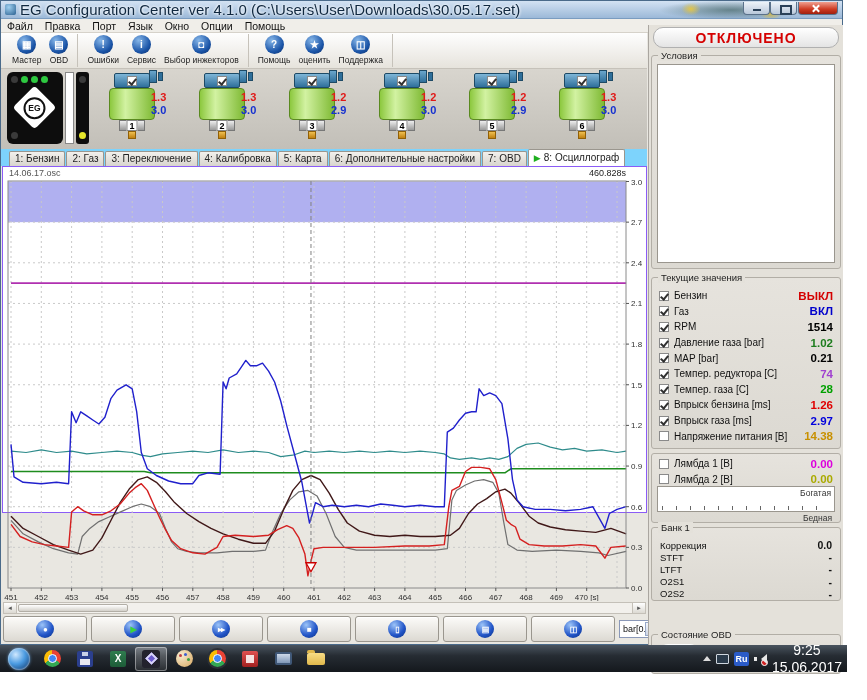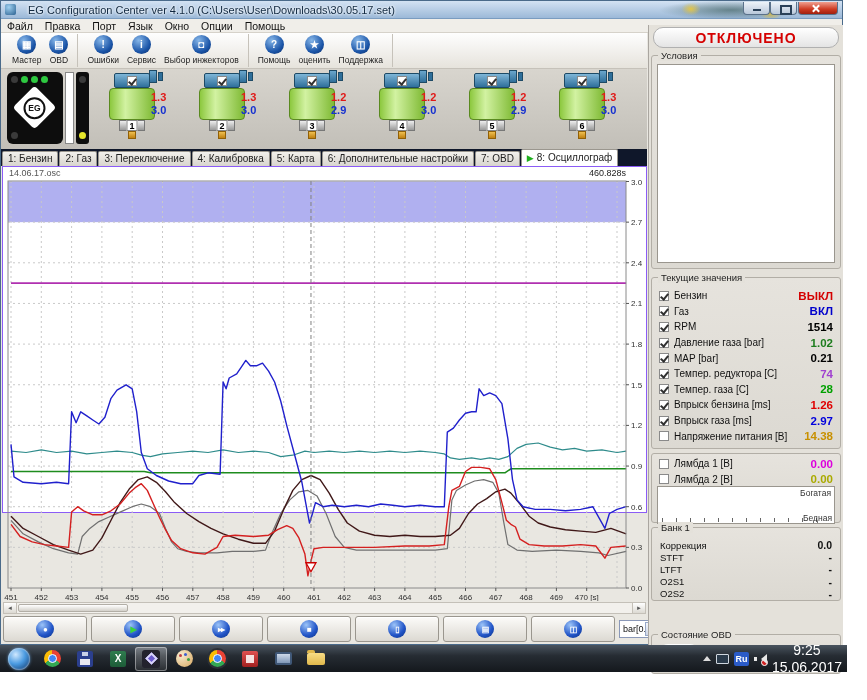--- a/index.html
+++ b/index.html
@@ -9,21 +9,21 @@
   
   .app-window { position:absolute; left:0; top:0; width:843px; height:645px; background:#e9e7e1; border:1px solid #4a6a8a; }
   .titlebar { position:absolute; left:0; top:0; width:100%; height:18px;
     background-image:
       radial-gradient(14px 9px at 690px 8px, rgba(235,200,60,.9), transparent 70%),
       radial-gradient(16px 10px at 770px 12px, rgba(225,190,50,.85), transparent 70%),
       radial-gradient(90px 12px at 730px 9px, rgba(35,70,65,.55), transparent 80%),
       linear-gradient(#d3e2f3,#9cb9d8);
     border-bottom:1px solid #7a9cc0; display:flex; align-items:center; padding:0 4px; }
   .app-ico { width:11px; height:11px; border-radius:2px; background:radial-gradient(circle at 35% 30%,#9fd0f0,#2a6090); margin-right:4px; }
-  .title-text { font-size:11px; color:#102840; text-shadow:0 0 3px #fff, 0 0 3px #fff; white-space:nowrap;margin-left:8px; }
+  .title-text { font-size:15px; color:#102840; text-shadow:0 0 3px #fff, 0 0 3px #fff; white-space:nowrap; }
   .win-controls { margin-left:auto; display:flex; margin-top:-3px; }
   .wc { height:13px; border:1px solid #5a718a; border-top:none; border-radius:0 0 4px 4px; position:relative; }
   .wc-min, .wc-max { width:27px; background:linear-gradient(#eef3f9,#b9c8da); }
   .wc-close { width:40px; background:linear-gradient(#f0a090,#ce3a22 60%,#a02010); margin-left:1px; }
   .wc-min::after { content:""; position:absolute; left:9px; bottom:3px; width:8px; height:2px; background:#2a4058; }
   .wc-max::after { content:""; position:absolute; left:9px; top:3px; width:8px; height:6px; border:2px solid #2a4058; }
   .wc-close::before, .wc-close::after { content:""; position:absolute; left:16px; top:2px; width:2px; height:9px; background:#fff; }
   .wc-close::before { transform:rotate(45deg); } .wc-close::after { transform:rotate(-45deg); }
 
   .menubar { position:absolute; left:0; top:18px; width:100%; height:14px; background:#f0eee9; border-bottom:1px solid #d6d2ca; display:flex; align-items:center; }
@@ -54,21 +54,21 @@
   .cb.checked::after { content:""; position:absolute; left:2px; top:0px; width:3px; height:6px; border:solid #303030; border-width:0 2px 2px 0; transform:rotate(40deg); }
   .inj-top .cb { position:absolute; left:50%; top:50%; transform:translate(-50%,-50%); }
   .inj-body { margin:0 auto; width:46px; height:32px; background:linear-gradient(90deg,#8cc83e,#d2f2a2 35%,#7fba34); border:1px solid #5a8a20; border-radius:4px; text-align:center;padding-left:41px; }
   .inj-red { color:#e01818; font-weight:bold; font-size:11px; padding-top:2px; line-height:13px; }
   .inj-blue { color:#1530d0; font-weight:bold; font-size:11px; line-height:13px; }
   .inj-base { margin:0 auto; width:26px; height:11px; background:linear-gradient(#eee,#999); border:1px solid #777; position:relative; }
   .inj-num { position:absolute; left:50%; transform:translateX(-50%); top:-1px; background:#fff; border:1px solid #888; width:11px; height:11px; font-size:9px; font-weight:bold; text-align:center; line-height:10px; }
   .inj-nozzle { margin:0 auto; width:8px; height:8px; background:linear-gradient(#f0c050,#c08010); border:1px solid #906008; }
 
   
-  .tabsrow { position:absolute; left:0; top:148px; width:646px; height:17px; background:#0f172a; display:flex; align-items:flex-end; padding-left:1px; }
+  .tabsrow { position:absolute; left:0; top:148px; width:646px; height:17px; background:#7dd3fc; display:flex; align-items:flex-end; padding-left:8px; }
   .tab { height:15px; line-height:14px; padding:0 5px; font-size:10px; background:linear-gradient(#f2f0ec,#d8d5ce); border:1px solid #9a968e; border-bottom:none; border-radius:2px 2px 0 0; margin-right:1px; color:#222; white-space:nowrap; }
   .tab.active { background:#fff; height:17px; line-height:16px; }
   .tab .play { color:#1faf1f; margin-right:3px; font-size:9px; }
 
   
   .chart-panel { position:absolute; left:1px; top:165px; width:645px; height:347px; background:#fff; border:1px solid #8b5cf6; }
   .osc-file { position:absolute; left:6px; top:1px; font-size:9px; color:#555; }
   .osc-time { position:absolute; right:20px; top:1px; font-size:9px; color:#222;margin-left:12px; }
   #osc-svg { position:absolute; left:1px; top:12px; }
 
@@ -87,21 +87,21 @@
   .right-panel { position:absolute; left:647px; top:24px; width:195px; height:620px; background:#e4e1da; border-left:1px solid #aaa6a0; }
   .status-btn { position:absolute; left:4px; top:2px; width:186px; height:21px; background:linear-gradient(#ffffff,#e4e4e4); border:1px solid #b0b0b0; border-radius:10px; color:#d50000; font-weight:bold; font-size:14px; text-align:center; line-height:20px; letter-spacing:1px; }
   .rp-group { position:absolute; left:2px; width:190px; background:linear-gradient(#e6e3dd,#dcd9d2); border:1px solid #b2aea6; border-radius:3px; }
   .rp-label { position:absolute; top:-6px; left:6px; font-size:9.5px; color:#222; background:#e4e1da; padding:0 3px; line-height:11px; white-space:nowrap; }
   .cond-box { position:absolute; left:5px; top:8px; right:5px; bottom:5px; background:#fff; border:1px solid #9a968e; }
   .v-rows { position:absolute; left:0; top:10px; right:0; }
   .v-row { display:flex; align-items:center; height:15.6px; padding:0 7px; }
   .v-row .cb { margin-right:5px; flex:0 0 10px; height:10px; }
   .v-label { flex:1; font-size:10px; color:#111; white-space:nowrap; }
   .v-val { font-weight:bold; font-size:11.5px; }
-  .meter { position:absolute; left:5px; right:5px; top:32px; height:38px; background:#fff; border:1px solid #9a968e; }
+  .meter { position:absolute; left:5px; right:5px; top:32px; height:26px; background:#fff; border:1px solid #9a968e; }
   .meter-rich { position:absolute; right:3px; top:1px; font-size:8.5px; color:#333; }
   .meter-ticks { position:absolute; left:4px; right:4px; bottom:1px; height:4px; background:repeating-linear-gradient(90deg,#666 0 1px,transparent 1px 14px); }
   .meter-lean { position:absolute; right:8px; top:59px; font-size:8.5px; color:#333; }
   .bank-rows { position:absolute; left:0; top:11px; right:0; }
   .bank-row { display:flex; align-items:center; height:12.2px; padding:0 8px; }
   .bank-label { font-size:9.5px; color:#111; }
   .bank-val { margin-left:auto; font-weight:bold; font-size:10.5px; color:#111; }
   .obd-icon-box { position:absolute; left:8px; top:9px; width:38px; height:27px; background:#fff; border-radius:8px; display:flex; align-items:center; justify-content:center; }
 
   

